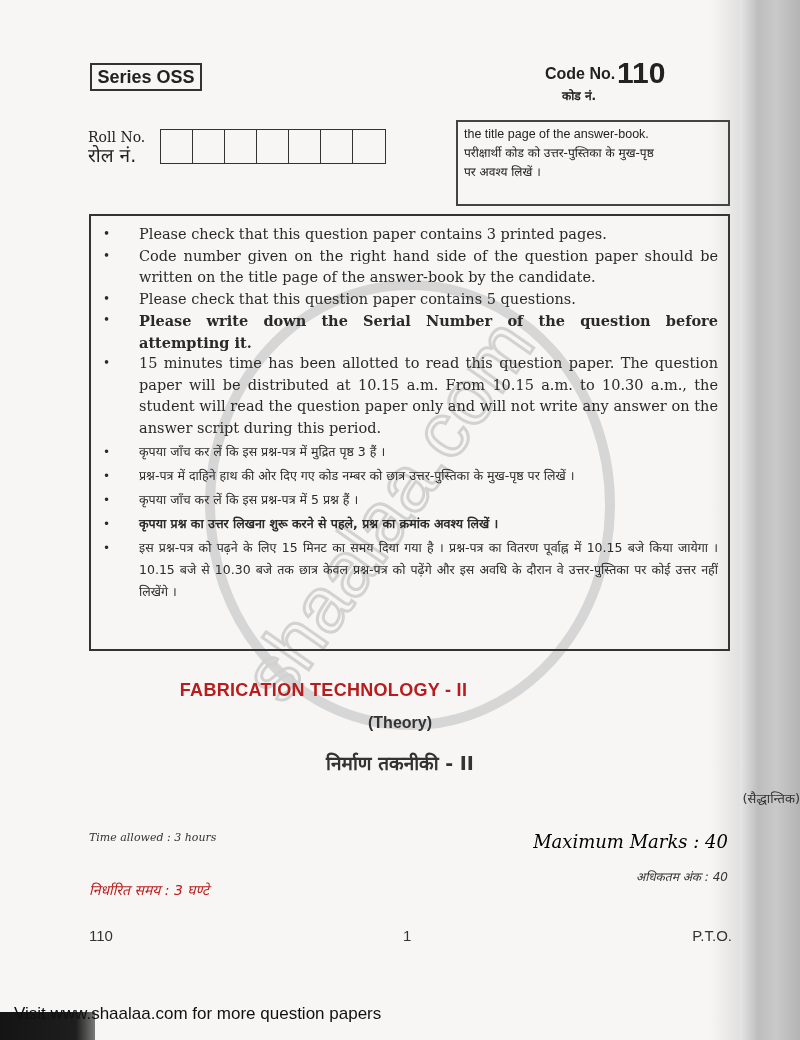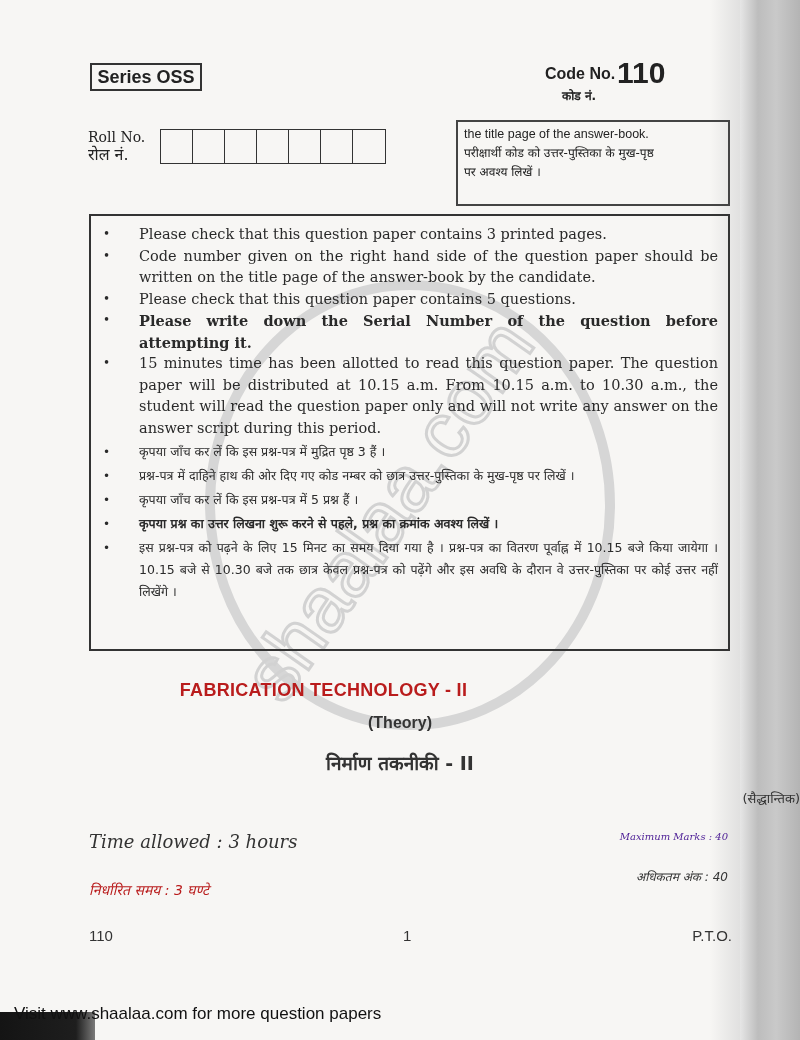--- a/index.html
+++ b/index.html
@@ -48,23 +48,23 @@
   .instr .txt { flex: 1; }
   .instr.bold .txt { font-weight: bold; }
   .instr.hi { font-family: "DejaVu Sans", sans-serif; font-size: 12.5px; line-height: 22px; margin-top: 2px; }
   .instr.hi.bold .txt { font-weight: bold; }
 
   .subject { position: absolute; left: 0; width: 647px; top: 680px; text-align: center; font-family: "Liberation Sans", sans-serif; font-weight: bold; font-size: 18px; color: #b91c1c; letter-spacing: 0.3px; }
   .theory { position: absolute; left: 0; width: 800px; top: 714px; text-align: center; font-family: "Liberation Sans", sans-serif; font-weight: bold; font-size: 16px; color: #333; }
   .subject-hi { position: absolute; left: 0; width: 800px; top: 750px; text-align: center; font-family: "DejaVu Sans", sans-serif; font-weight: bold; font-size: 19px; color: #333; }
   .theory-hi { position: absolute; left: 0; width: 800px; top: 789px; text-align: right; font-family: "DejaVu Sans", sans-serif; font-weight: normal; font-size: 13px; color: #333; }
 
-  .time-en { position: absolute; left: 89px; top: 831px; font-style: italic; font-size: 18px; color: #333; }
+  .time-en { position: absolute; left: 89px; top: 831px; font-style: italic; font-size: 11px; color: #333; }
   .time-hi { position: absolute; left: 89px; top: 868px; font-style: italic; font-family: "DejaVu Sans", sans-serif; font-size: 14px; color: #b91c1c; margin-top: 12px; }
-  .marks-en { position: absolute; right: 72px; top: 831px; font-style: italic; font-size: 10px; color: #4c1d95; text-align: center; }
+  .marks-en { position: absolute; right: 72px; top: 831px; font-style: italic; font-size: 18px; color: #000000; text-align: center; }
   .marks-hi { position: absolute; right: 72px; top: 868px; font-style: italic; font-family: "DejaVu Sans", sans-serif; font-size: 12px; color: #333; }
 
   .foot-code { position: absolute; left: 89px; top: 927px; font-family: "Liberation Sans", sans-serif; font-size: 15px; color: #333; }
   .foot-page { position: absolute; left: 403px; top: 927px; font-family: "Liberation Sans", sans-serif; font-size: 15px; color: #333; }
   .foot-pto { position: absolute; right: 68px; top: 927px; font-family: "Liberation Sans", sans-serif; font-size: 15px; color: #333; }
 
   .dark-corner {
     position: absolute; left: 0; top: 1012px; width: 95px; height: 28px;
     background: linear-gradient(to right, #141414 0%, #1e1e1e 80%, rgba(40,40,40,0.6) 100%);
   }
@@ -86,21 +86,21 @@
   <text x="215" y="265" text-anchor="middle" transform="rotate(-55 215 265)" font-family="Liberation Sans, sans-serif" font-size="78" fill="none" stroke="#d2d2d2" stroke-width="3">shaalaa.com</text>
 </svg>
 
 <div class="series-box">Series OSS</div>
 <div class="code-no">Code No.</div>
 <div class="code-num">110</div>
 <div class="code-hi">कोड नं.</div>
 
 <div class="roll-label">
   <div>Roll No.</div>
-  <div style="font-family:'DejaVu Sans',sans-serif;font-size:16px;">रोल नं.</div>
+  <div style="font-family:'DejaVu Sans',sans-serif;font-size:19px;">रोल नं.</div>
 </div>
 <div class="roll-boxes">
   <div class="roll-box"></div>
   <div class="roll-box"></div>
   <div class="roll-box"></div>
   <div class="roll-box"></div>
   <div class="roll-box"></div>
   <div class="roll-box"></div>
   <div class="roll-box"></div>
 </div>

